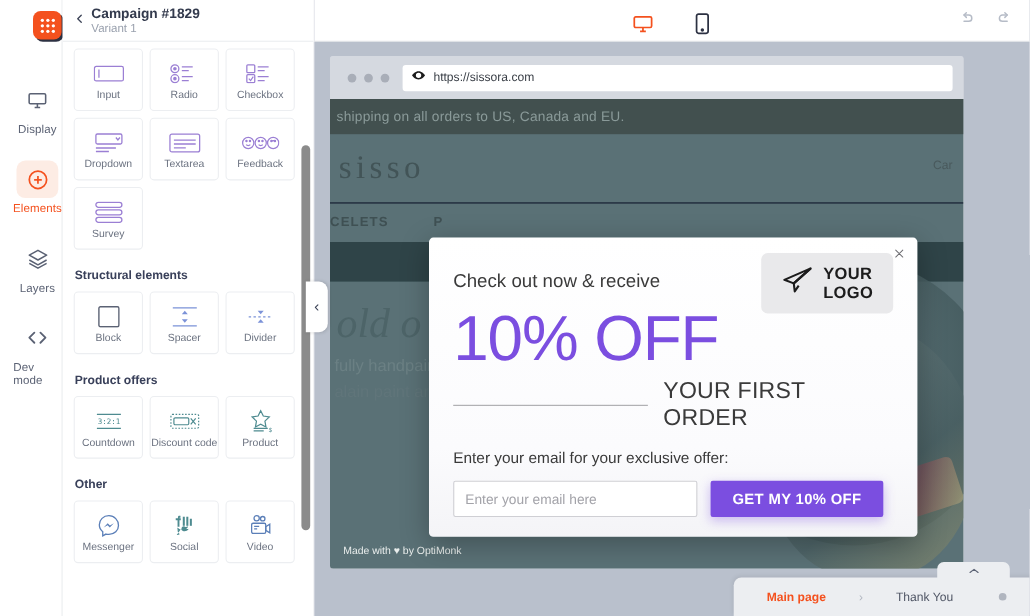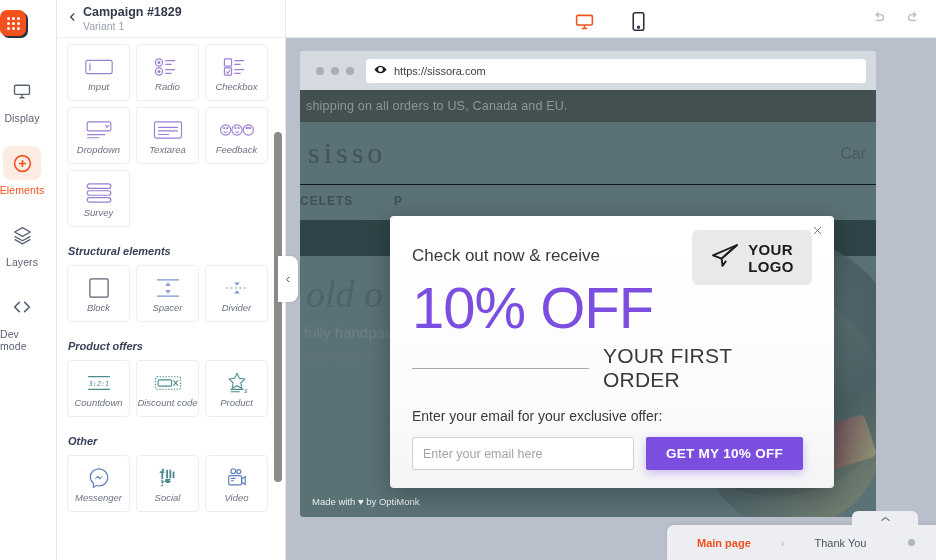--- a/index.html
+++ b/index.html
@@ -8,21 +8,21 @@
     font-family: "Liberation Sans", sans-serif;
     background:#ffffff;
     -webkit-font-smoothing: antialiased;
   }
   .app { position:relative; width:936px; height:560px; display:flex; }
 
   
   .rail {
     width:57px; height:560px; background:#ffffff;
     border-right:1px solid #e6e8ec;
-    display:flex; flex-direction:column; align-items:flex-start;
+    display:flex; flex-direction:column; align-items:flex-end;
     padding-top:6px; flex:0 0 57px;
   }
   .logo {
     width:26px; height:26px; border-radius:7px; margin-top:4px; margin-bottom:22px;
     background:#f4511e; position:relative;
     box-shadow: 2px 2px 0 0 #2c3142;
     display:flex; align-items:center; justify-content:center;
   }
   .logo .dots { display:grid; grid-template-columns:repeat(3,3px); gap:2px; }
   .logo .dots i { display:block; width:3px; height:3px; border-radius:50%; background:#fff; }
@@ -45,21 +45,21 @@
   .panel-head {
     height:38px; display:flex; align-items:center; padding:0 10px;
     border-bottom:1px solid #eceef1; background:#fff;
   }
   .back-chev { width:16px; color:#3b4256; font-size:16px; line-height:1; cursor:pointer; }
   .camp-title { font-size:12.5px; font-weight:bold; color:#333a4d; line-height:13px; }
   .camp-sub { font-size:10.5px; color:#9aa1ae; line-height:12px; margin-top:1px; }
 
   .panel-scroll {
     position:absolute; top:38px; left:0; right:0; bottom:0;
-    overflow:hidden; padding:6px 10px 0 10px;font-style:italic;
+    overflow:hidden; padding:6px 10px 0 10px;
   }
   .grid { display:flex; flex-wrap:wrap; gap:6px; }
   .card {
     width:63px; height:57px; border:1px solid #eceef1; border-radius:4px;
     background:#fff; display:flex; flex-direction:column; align-items:center;
     justify-content:center; cursor:pointer; padding-top:2px;
   }
   .card .ci { height:22px; display:flex; align-items:center; justify-content:center; }
   .card .cl { font-size:9.5px; color:#6b7280; margin-top:4px; text-align:center; line-height:10px; }
   .sect-title { font-size:11px; font-weight:bold; color:#39405a; margin:18px 0 8px 1px; }
@@ -104,21 +104,21 @@
   .urltext { font-size:11px; color:#3b4048; }
 
   .site { position:absolute; top:39px; left:0; right:0; bottom:0; overflow:hidden;
           background:#5a7176; }
   .site-banner { height:32px; background:#42504f; display:flex; align-items:center;
                  padding-left:6px; }
   .site-banner span { font-size:12.5px; color:#8a9a99; letter-spacing:.2px; }
   .site-nav { height:62px; position:relative; }
   .site-brand { position:absolute; left:8px; top:14px; font-size:30px; color:#425457;
                 letter-spacing:4px; font-family:"Liberation Serif", serif; }
-  .site-cart { position:absolute; right:10px; top:23px; font-size:16px; color:#49595c; }
+  .site-cart { position:absolute; right:10px; top:23px; font-size:11px; color:#49595c; }
   .site-menu { height:36px; position:relative; border-top:1px solid #0f172a; }
   .site-menu span { position:absolute; top:9px; font-size:12px; color:#3f5053;
                     letter-spacing:1px; font-weight:bold; }
   .site-strip { height:36px; background:#2f4448; }
   .site-hero { position:relative; height:auto; }
   .hero-script { position:absolute; left:6px; top:16px; font-size:38px; color:#4d6468;
                  font-family:"Liberation Serif", serif; font-style:italic; }
   .hero-sub { position:absolute; left:4px; top:68px; font-size:15px; color:#6b8084; }
   .hero-sub2 { position:absolute; left:4px; top:92px; font-size:15px; color:#60757a; }
   .vase {

